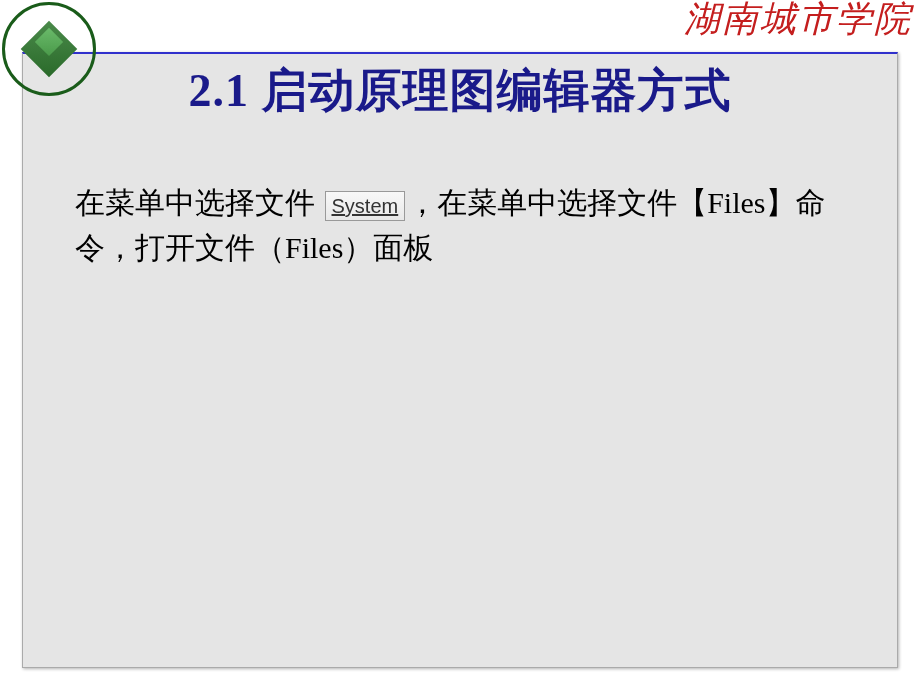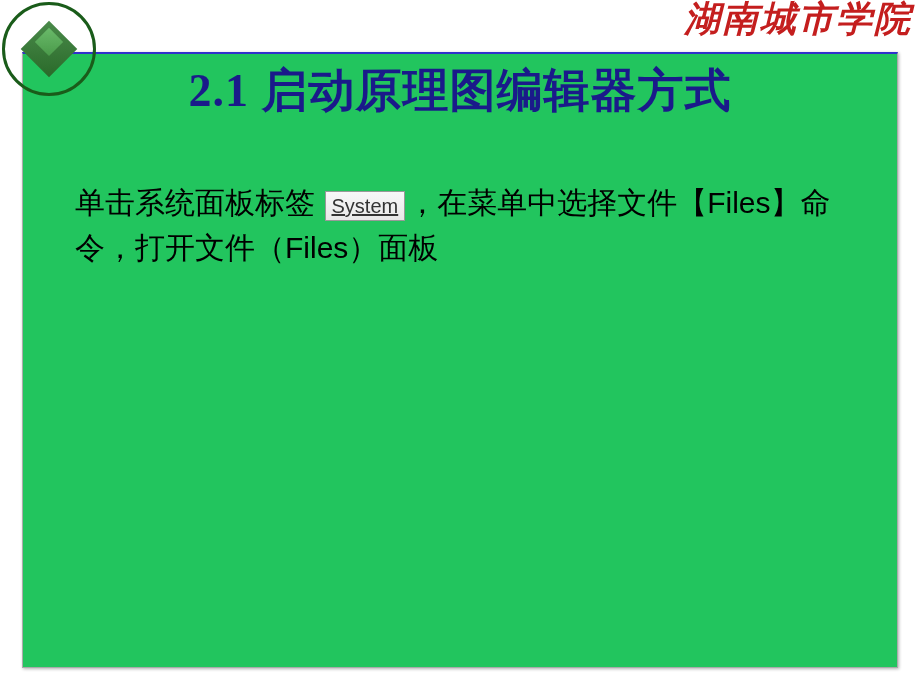--- a/index.html
+++ b/index.html
@@ -59,41 +59,41 @@
       position: absolute;
       top: 0;
       right: 8px;
       text-align: right;
     }
     
     .university-name-cn {
       font-family: "STKaiti", "KaiTi", cursive;
       font-size: 36px;
       color: #c41e1e;
-      font-weight: bold;
+      font-weight: normal;
       font-style: italic;
       letter-spacing: 2px;
       line-height: 1.1;
     }
     
     .university-name-en {
       font-family: Arial, sans-serif;
       font-size: 14px;
       color: #cc7a44;
       letter-spacing: 5px;
       font-weight: bold;
     }
     
     .content-frame {
       position: absolute;
       top: 52px;
       left: 22px;
       right: 22px;
       bottom: 22px;
-      background: #22c55e;
+      background: #e5e5e5;
       border: 1px solid #aaaaaa;
       border-top: 2px solid #3030cc;
       box-shadow: 1px 1px 3px rgba(0,0,0,0.3);
     }
     
     .slide-title {
       font-size: 46px;
       color: #1a1a8a;
       text-align: center;
       margin-top: 6px;
@@ -113,21 +113,21 @@
       font-size: 30px;
       color: #000000;
       margin-top: 58px;
       margin-left: 52px;
       margin-right: 40px;
       line-height: 1.5;
       font-family: "SimSun", "宋体", serif;
     }
     
     .body-text .arial-part {
-      font-family: Liberation Sans, sans-serif;
+      font-family: Liberation Serif, serif;
     }
     
     .system-button {
       display: inline-block;
       background: linear-gradient(to bottom, #f8f8f8, #e8e8e8);
       border: 1px solid #999999;
       padding: 2px 6px;
       font-family: Tahoma, Arial, sans-serif;
       font-size: 20px;
       color: #333333;
@@ -148,15 +148,15 @@
 
 <div class="logo-right">
   <div class="university-name-cn">湖南城市学院</div>
 </div>
 
 <div class="content-frame">
   <h1 class="slide-title">2.1  启动原理图编辑器方式</h1>
 
 
   <div class="body-text">
-    <span>单击系统面板标签 </span><span class="system-button">System</span><span>，在菜单中选择文件【</span><span class="arial-part">Files</span><span>】命令，打开文件（</span><span class="arial-part">Files</span><span>）面板</span>
+    <span>在菜单中选择文件 </span><span class="system-button">System</span><span>，在菜单中选择文件【</span><span class="arial-part">Files</span><span>】命令，打开文件（</span><span class="arial-part">Files</span><span>）面板</span>
   </div>
 </div>
 
 </body></html>

